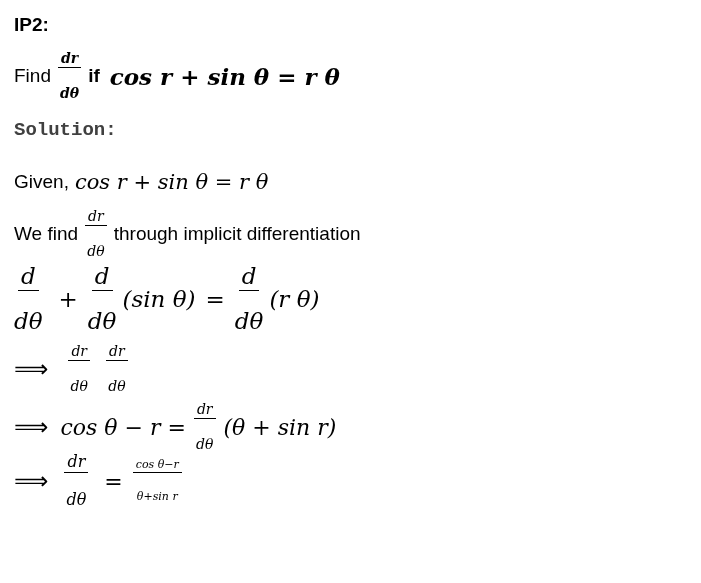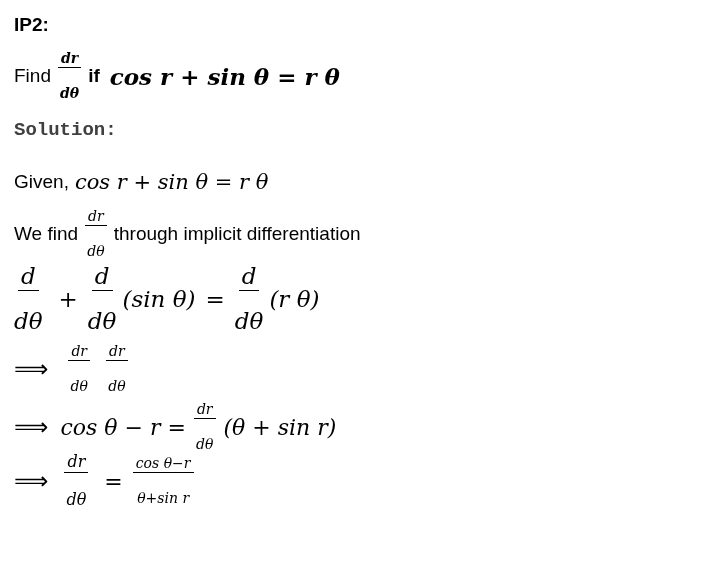--- a/index.html
+++ b/index.html
@@ -71,21 +71,21 @@
 
   .inline-frac { font-size: 14px; margin: 0 8px; }
   .arrow {
     font-family: "DejaVu Sans", sans-serif;
     font-style: normal;
     font-size: 24px;
     margin-right: 12px;
   }
   .m-sp { margin-left: 6px; }
   .final-frac  { font-size: 16px; margin: 0 10px 0 4px; }
-  .final-rhs   { font-size: 14px; margin-left: 10px; }
+  .final-rhs   { font-size: 11px; margin-left: 10px; }
 </style>
 </head>
 <body>
 
 <div class="page">
 
   <div class="line">
     <span class="txt bold">IP2:</span>
   </div>
 

